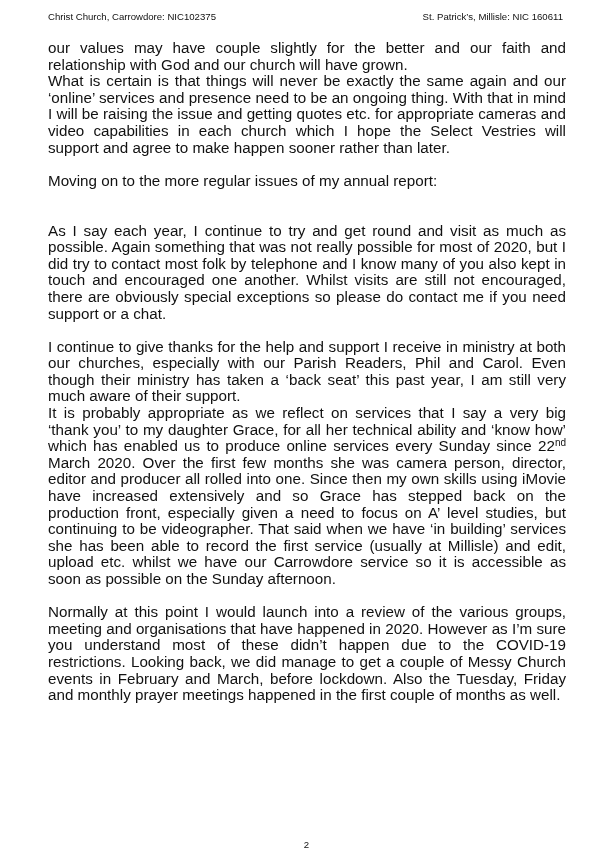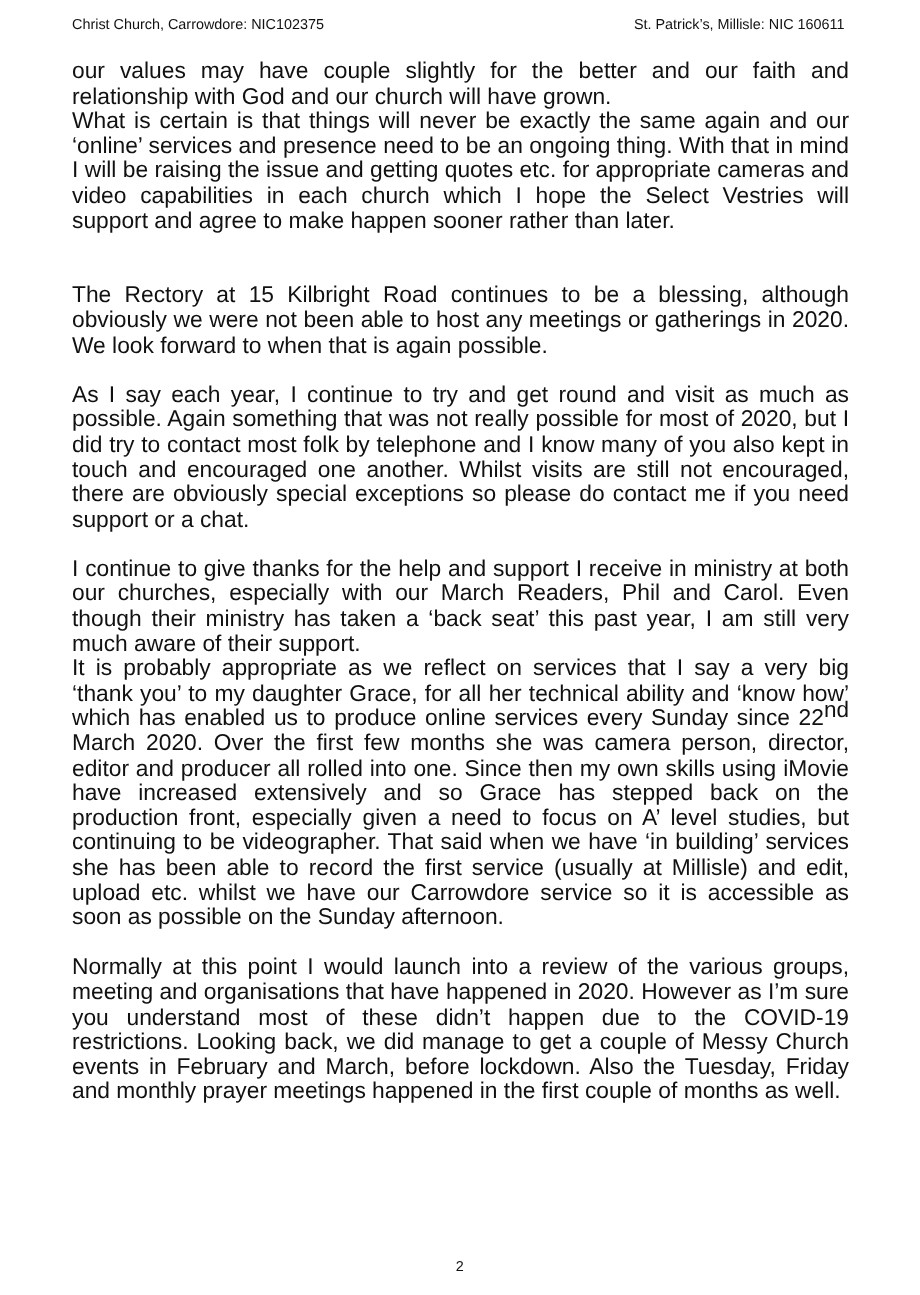--- a/index.html
+++ b/index.html
@@ -13,41 +13,41 @@
       text-align: right;
     }
     .hdr-left { left: 48px; }
     .hdr-right { right: 50px; }
     .body-text {
       position: absolute; left: 48px; top: 40px; width: 518px;
       font-size: 15.2px; line-height: 16.6px; text-align: justify;
     }
     .body-text p { margin: 0; }
     .gap { height: 16.6px; }
-    sup { font-size: 15px; line-height: 0; vertical-align: 5px; }
+    sup { font-size: 10px; line-height: 0; vertical-align: 5px; }
     .page-num {
       position: absolute; top: 839px; left: 0; width: 613px;
       text-align: center; font-size: 9.6px; color: #111;
     }
   </style>
 </head>
 <body>
 
 <div class="hdr hdr-left">Christ Church, Carrowdore: NIC102375</div>
 <div class="hdr hdr-right">St. Patrick’s, Millisle: NIC 160611</div>
 
 <div class="body-text">
   <p>our values may have couple slightly for the better and our faith and relationship with God and our church will have grown.</p>
   <p>What is certain is that things will never be exactly the same again and our ‘online’ services and presence need to be an ongoing thing. With that in mind I will be raising the issue and getting quotes etc. for appropriate cameras and video capabilities in each church which I hope the Select Vestries will support and agree to make happen sooner rather than later.</p>
   <div class="gap"></div>
+  <p>Moving on to the more regular issues of my annual report:</p>
   <div class="gap"></div>
-  <p>The Rectory at 15 Kilbright Road continues to be a blessing, although obviously we were not been able to host any meetings or gatherings in 2020. We look forward to when that is again possible.</p>
   <div class="gap"></div>
   <p>As I say each year, I continue to try and get round and visit as much as possible. Again something that was not really possible for most of 2020, but I did try to contact most folk by telephone and I know many of you also kept in touch and encouraged one another. Whilst visits are still not encouraged, there are obviously special exceptions so please do contact me if you need support or a chat.</p>
   <div class="gap"></div>
-  <p>I continue to give thanks for the help and support I receive in ministry at both our churches, especially with our March Readers, Phil and Carol. Even though their ministry has taken a ‘back seat’ this past year, I am still very much aware of their support.</p>
+  <p>I continue to give thanks for the help and support I receive in ministry at both our churches, especially with our Parish Readers, Phil and Carol. Even though their ministry has taken a ‘back seat’ this past year, I am still very much aware of their support.</p>
   <p><span>It is probably appropriate as we reflect on services that I say a very big ‘thank you’ to my daughter Grace, for all her technical ability and ‘know how’ which has enabled us to produce online services every Sunday since 22</span><sup>nd</sup><span> March 2020. Over the first few months she was camera person, director, editor and producer all rolled into one. Since then my own skills using iMovie have increased extensively and so Grace has stepped back on the production front, especially given a need to focus on A’ level studies, but continuing to be videographer. That said when we have ‘in building’ services she has been able to record the first service (usually at Millisle) and edit, upload etc. whilst we have our Carrowdore service so it is accessible as soon as possible on the Sunday afternoon.</span></p>
   <div class="gap"></div>
   <p>Normally at this point I would launch into a review of the various groups, meeting and organisations that have happened in 2020. However as I’m sure you understand most of these didn’t happen due to the COVID-19 restrictions. Looking back, we did manage to get a couple of Messy Church events in February and March, before lockdown. Also the Tuesday, Friday and monthly prayer meetings happened in the first couple of months as well.</p>
   <div class="gap"></div>
 </div>
 
 <div class="page-num">2</div>
 
 </body></html>

